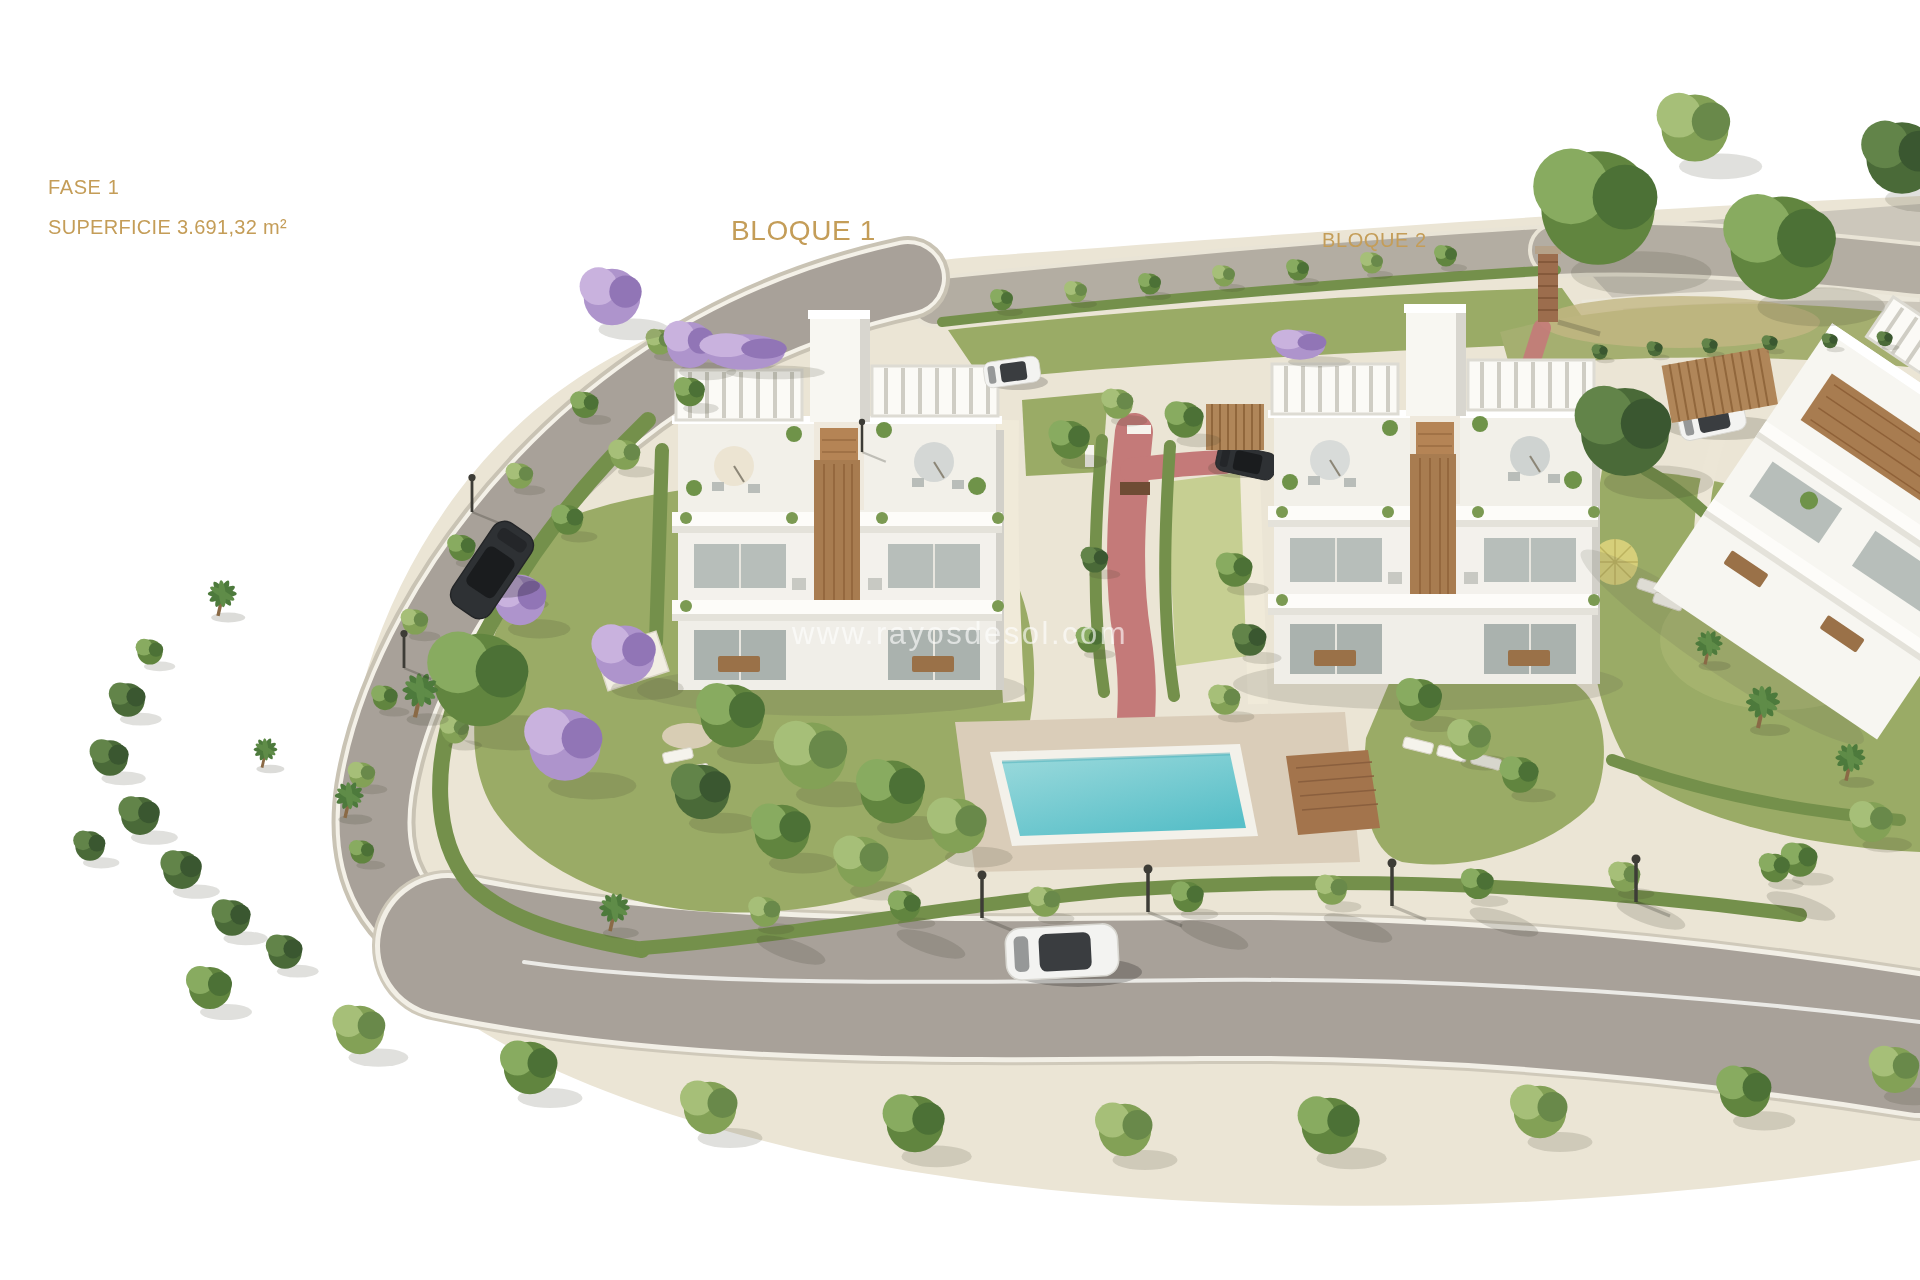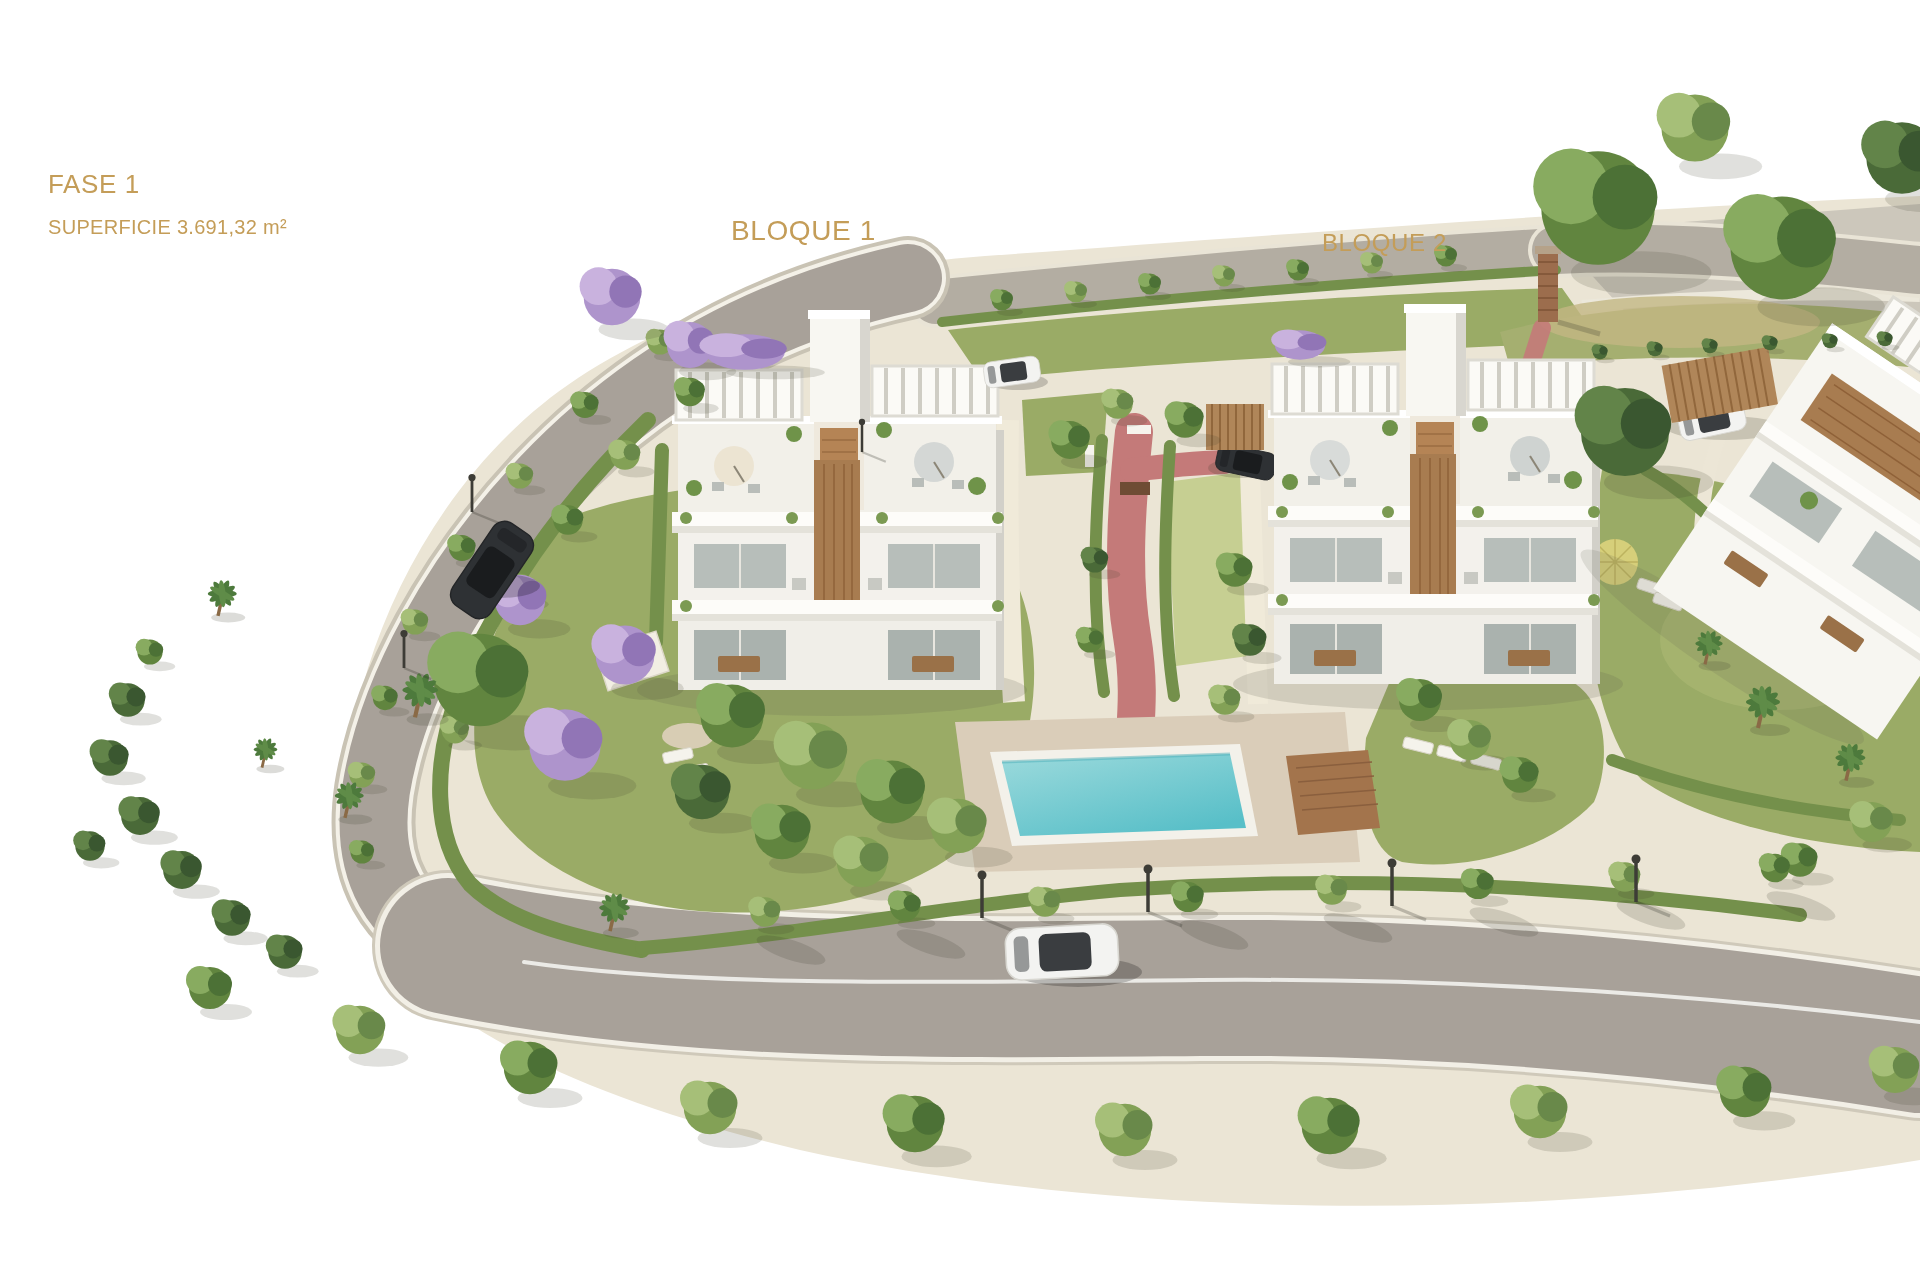--- a/index.html
+++ b/index.html
@@ -1,22 +1,22 @@
 <!DOCTYPE html>
 <html style="--label_gold: #c49d58; --watermark: rgba(255,255,255,0.62); --road: #a8a199; --road_top: #b3ada2; --sidewalk: #ebe5d5; --plaza: #ccc7bb; --lawn: #9aab66; --lawn_light: #c6cf92; --hedge: #74904b; --pool_water: #58bfc8; --pool_water_light: #9cdadc; --pool_deck: #dacdb9; --wood_deck: #a3744c; --path_red: #c47a79; --building_white: #f7f6f1; --wood_accent: #a87c50; --car_dark: #2e3134; --car_white: #f3f3f1;"><head>
 <meta charset="utf-8">
 <style>
   html,body{margin:0;padding:0;width:1920px;height:1280px;overflow:hidden;background:#ffffff;font-family:"Liberation Sans",sans-serif}
   .stage{position:relative;width:1920px;height:1280px;background:#ffffff}
   .stage > svg{position:absolute;left:0;top:0}
   .label{position:absolute;color:var(--label_gold,#c49d58);white-space:nowrap}
-  .phase{left:48px;top:169px;font-size:26px;letter-spacing:.6px}
+  .phase{left:48px;top:176px;font-size:20px;letter-spacing:.6px}
   .surface{left:48px;top:216px;font-size:20px;letter-spacing:.3px}
   .b1{left:731px;top:215px;font-size:28px;letter-spacing:.6px}
-  .b2{left:1322px;top:229px;font-size:24px;letter-spacing:.6px}
+  .b2{left:1322px;top:229px;font-size:20px;letter-spacing:.6px}
   .watermark{position:absolute;left:50%;top:616px;transform:translateX(-50%);
      font-size:31px;letter-spacing:2.5px;color:var(--watermark,rgba(255,255,255,.6));white-space:nowrap}
   
   .tG{--tc1:#61853f;--tc2:#88ab60;--tc3:#4c7136}
   .tL{--tc1:#83a156;--tc2:#a6bf78;--tc3:#69894a}
   .tD{--tc1:#4a6a38;--tc2:#628449;--tc3:#3a5730}
   .tJ{--tc1:#ae94cc;--tc2:#c9b2de;--tc3:#9175b6}
   .carWhite{--cbody:#f3f3f1;--cglass:#3a3d40;--cline:#d8d7d1}
   .carDark{--cbody:#2e3134;--cglass:#1a1c1e;--cline:#232527}
 </style>
@@ -394,14 +394,15 @@
   <g>
     <ellipse cx="1018" cy="382" rx="30" ry="8" fill="rgba(0,0,0,.18)"></ellipse>
     <use href="#car" class="carWhite" transform="translate(1012,372) rotate(-8) scale(.52)"></use>
   </g>
 </svg>
 
 <div class="label phase">FASE 1</div>
 <div class="label surface">SUPERFICIE 3.691,32 m²</div>
 <div class="label b1">BLOQUE 1</div>
 <div class="label b2">BLOQUE 2</div>
+<div class="watermark">www.rayosdesol.com</div>
 
 </div>
 
 </body></html>

